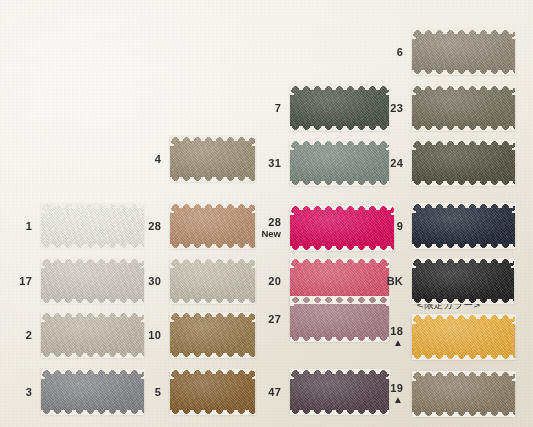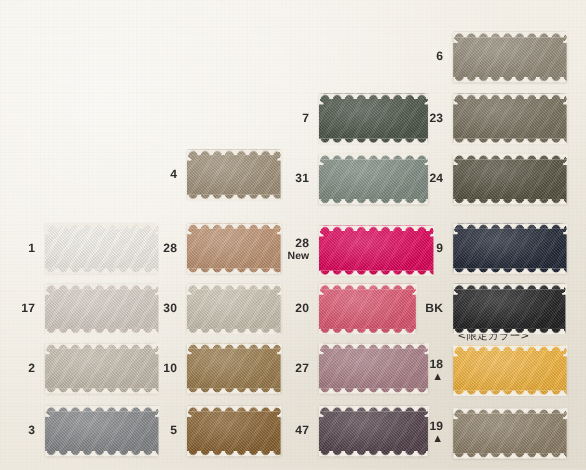--- a/index.html
+++ b/index.html
@@ -256,30 +256,30 @@
       </div>
       <div class="cell" style="left: 290px; top: 205px; width: 104px; height: 45px;">
         <div class="label"><span>28</span><span class="sub">New</span></div>
         <div class="swatch" style="--c: #e3005a;">
           <div class="scallop top" style="--bgc: #f1ede4;"></div>
           <div class="scallop bot" style="--bgc: #f1ede4;"></div>
           <div class="scallop left" style="--bgc: #f1ede4;"></div>
           <div class="scallop right" style="--bgc: #f1ede4;"></div>
         </div>
       </div>
-      <div class="cell" style="left: 290px; top: 258px; width: 88px; height: 45px;">
+      <div class="cell" style="left: 290px; top: 258px; width: 99px; height: 45px;">
         <div class="label"><span>20</span></div>
         <div class="swatch" style="--c: #e05570;">
           <div class="scallop top" style="--bgc: #f1ede4;"></div>
           <div class="scallop bot" style="--bgc: #f1ede4;"></div>
           <div class="scallop left" style="--bgc: #f1ede4;"></div>
           <div class="scallop right" style="--bgc: #f1ede4;"></div>
         </div>
       </div>
-      <div class="cell" style="left: 290px; top: 312px; width: 99px; height: 45px;">
+      <div class="cell" style="left: 290px; top: 296px; width: 99px; height: 45px;">
         <div class="label"><span>27</span></div>
         <div class="swatch" style="--c: #ab8088;">
           <div class="scallop top" style="--bgc: #f1ede4;"></div>
           <div class="scallop bot" style="--bgc: #f1ede4;"></div>
           <div class="scallop left" style="--bgc: #f1ede4;"></div>
           <div class="scallop right" style="--bgc: #f1ede4;"></div>
         </div>
       </div>
       <div class="cell" style="left: 290px; top: 369px; width: 99px; height: 45px;">
         <div class="label"><span>47</span></div>

